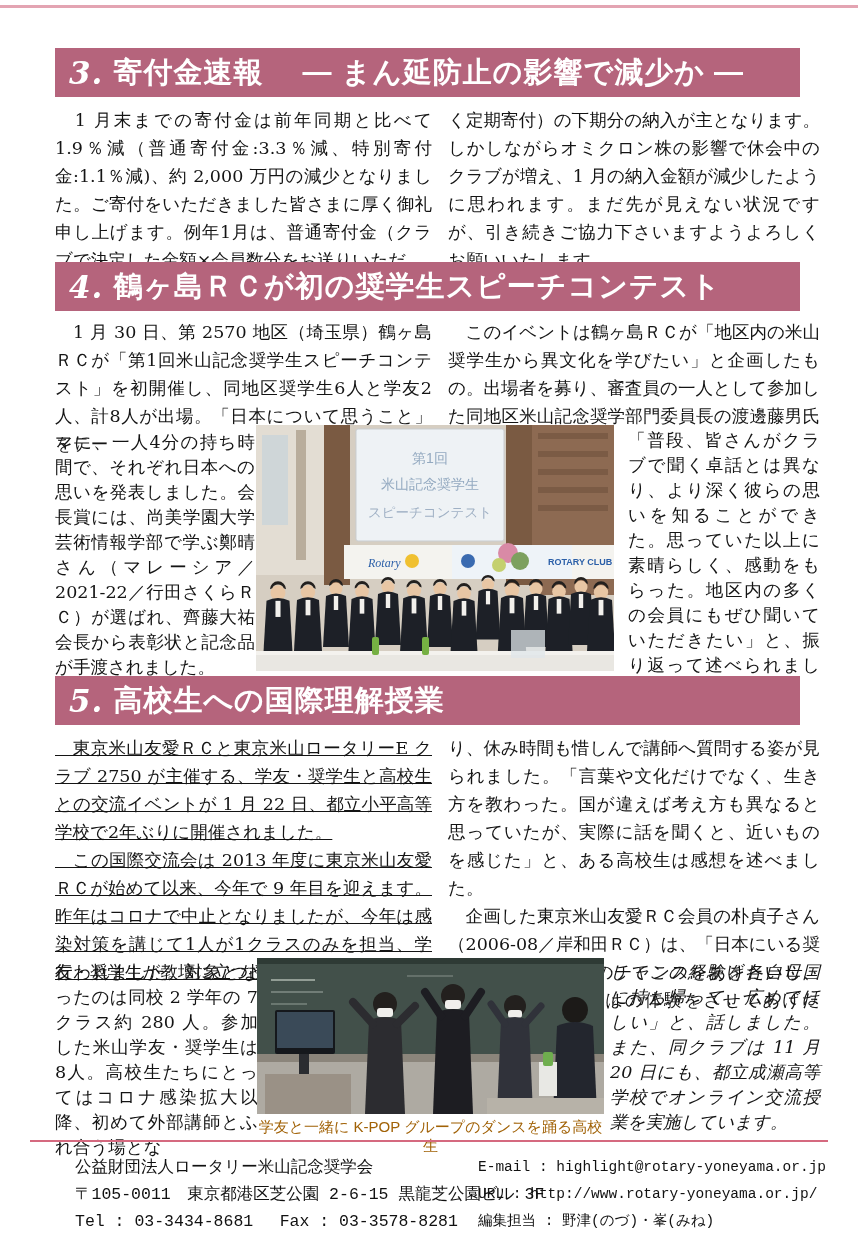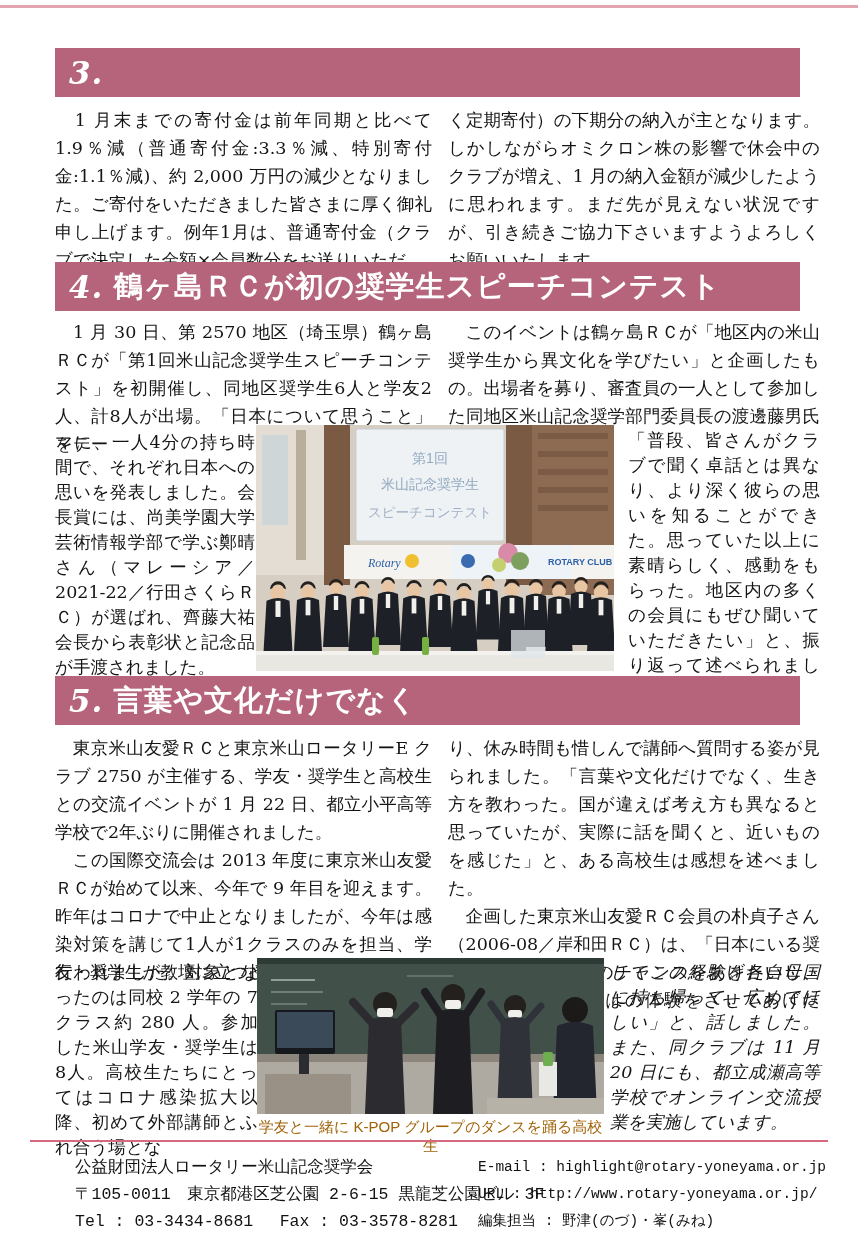--- a/index.html
+++ b/index.html
@@ -24,20 +24,21 @@
 </style>
 </head>
 <body>
 
 <div class="page">
 
   <div class="rule" style="top:5px;left:0;width:858px;background:#e3a4b2;"></div>
 
   <div class="bar" style="top:48px;">
     <span class="num">3.</span>
+    <span>寄付金速報　 ― まん延防止の影響で減少か ―</span>
   </div>
   <div class="body-text" style="top:106px;left:55px;width:377px;">
     <p>　1 月末までの寄付金は前年同期と比べて1.9％減（普通寄付金:3.3％減、特別寄付金:1.1％減)、約 2,000 万円の減少となりました。ご寄付をいただきました皆さまに厚く御礼申し上げます。例年1月は、普通寄付金（クラブで決定した金額×会員数分をお送りいただ</p>
   </div>
   <div class="body-text" style="top:106px;left:448px;width:372px;">
     <p>く定期寄付）の下期分の納入が主となります。しかしながらオミクロン株の影響で休会中のクラブが増え、1 月の納入金額が減少したように思われます。まだ先が見えない状況ですが、引き続きご協力下さいますようよろしくお願いいたします。</p>
   </div>
 
   <div class="bar" style="top:262px;">
     <span class="num">4.</span>
@@ -110,23 +111,23 @@
       <rect x="0" y="228" width="358" height="18" fill="#e9e7e2"></rect>
       <rect x="0" y="226" width="358" height="4" fill="#f4f2ee"></rect>
       <rect x="116" y="212" width="7" height="18" rx="2" fill="#76b043"></rect>
       <rect x="166" y="212" width="7" height="18" rx="2" fill="#76b043"></rect>
       <rect x="255" y="205" width="34" height="28" fill="#dfe6ea" opacity="0.75"></rect>
     </svg>
   </div>
 
   <div class="bar" style="top:676px;">
     <span class="num">5.</span>
-    <span>言葉や文化だけでなく</span>
+    <span>高校生への国際理解授業</span>
   </div>
-  <div class="body-text" style="top:734px;left:55px;width:377px;">
+  <div class="body-text" style="top:734px;left:55px;width:377px;text-decoration:underline;">
     <p>　東京米山友愛ＲＣと東京米山ロータリーE クラブ 2750 が主催する、学友・奨学生と高校生との交流イベントが 1 月 22 日、都立小平高等学校で2年ぶりに開催されました。</p>
     <p>　この国際交流会は 2013 年度に東京米山友愛ＲＣが始めて以来、今年で 9 年目を迎えます。昨年はコロナで中止となりましたが、今年は感染対策を講じて1人が1クラスのみを担当、学友・奨学生が教壇に立つ授業スタイルへ変更し</p>
   </div>
   <div class="body-text narrow" style="top:960px;left:55px;width:203px;">
     <p>行われました。対象となったのは同校 2 学年の 7 クラス約 280 人。参加した米山学友・奨学生は8人。高校生たちにとってはコロナ感染拡大以降、初めて外部講師とふれ合う場とな</p>
   </div>
   <div class="body-text" style="top:734px;left:448px;width:372px;">
     <p>り、休み時間も惜しんで講師へ質問する姿が見られました。「言葉や文化だけでなく、生き方を教わった。国が違えば考え方も異なると思っていたが、実際に話を聞くと、近いものを感じた」と、ある高校生は感想を述べました。</p>
     <p>　企画した東京米山友愛ＲＣ会員の朴貞子さん（2006-08／岸和田ＲＣ）は、「日本にいる奨学生・学友に多くのチャンスをあげたいし、ロータリーならではの体験をさせてあげたい。そ</p>
   </div>

